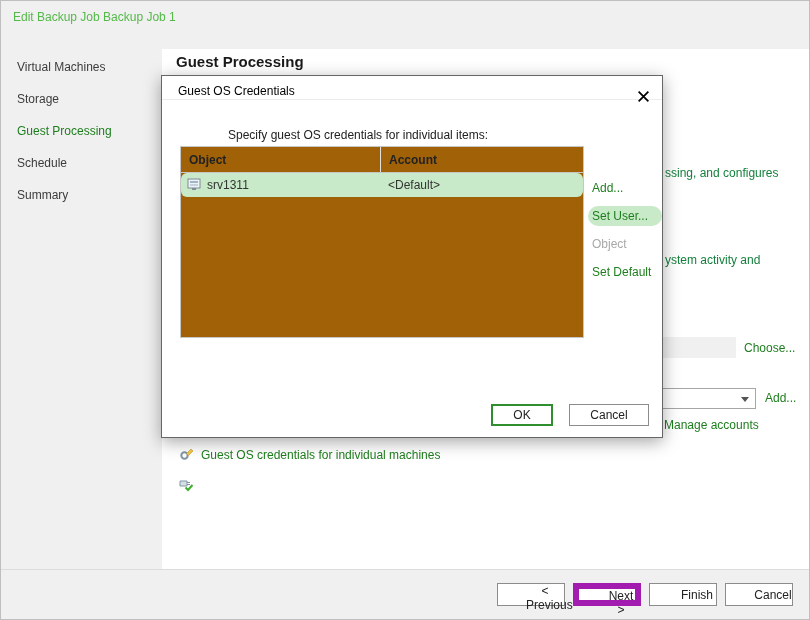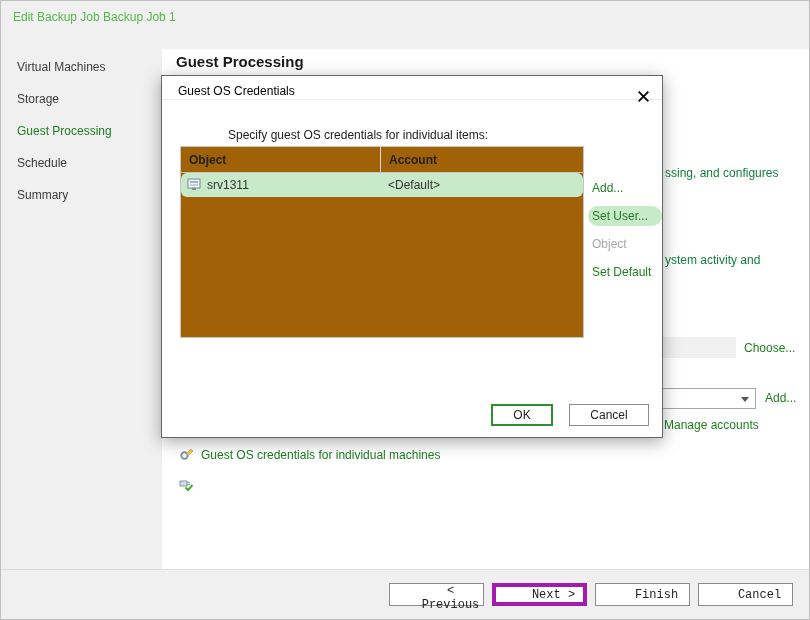--- a/index.html
+++ b/index.html
@@ -50,25 +50,25 @@
   .cred-row-link { position:absolute; left:200px; top:447px; }
   .net-row-link  { position:absolute; left:200px; top:477px; }
 
   
   .footer {
     position:absolute; left:0; right:0; bottom:0; height:50px;
     background:#f0f0f0; border-top:1px solid #dcdcdc;
     display:flex; align-items:center; justify-content:flex-end; gap:8px; padding-right:16px;
   }
   .btn {
-    width:95px; height:23px; background:#ffffff; border:1px solid #8c8c8c;
-    font-family:Liberation Mono, monospace; font-size:12px; color:#222;
+    width:68px; height:23px; background:#ffffff; border:1px solid #8c8c8c;
+    font-family:Liberation Sans, sans-serif; font-size:12px; color:#222;
     text-align:center; cursor:pointer;padding-left:28px;
   }
-  .btn.focused { border:4px solid #a21caf; }
+  .btn.focused { border:6px solid #a21caf; }
 
   
   .dialog {
     position:absolute; left:160px; top:74px; width:502px; height:363px;
     background:#ffffff; border:1px solid #666;
     box-shadow:0 4px 16px rgba(0,0,0,0.35);
   }
   .dialog-titlebar { position:relative; height:24px; line-height:30px; padding-left:16px;
     color:#000; border-bottom:1px solid #ececec; }
   .dialog-close { position:absolute; right:11px; top:8px; width:14px; height:14px; cursor:pointer; }

